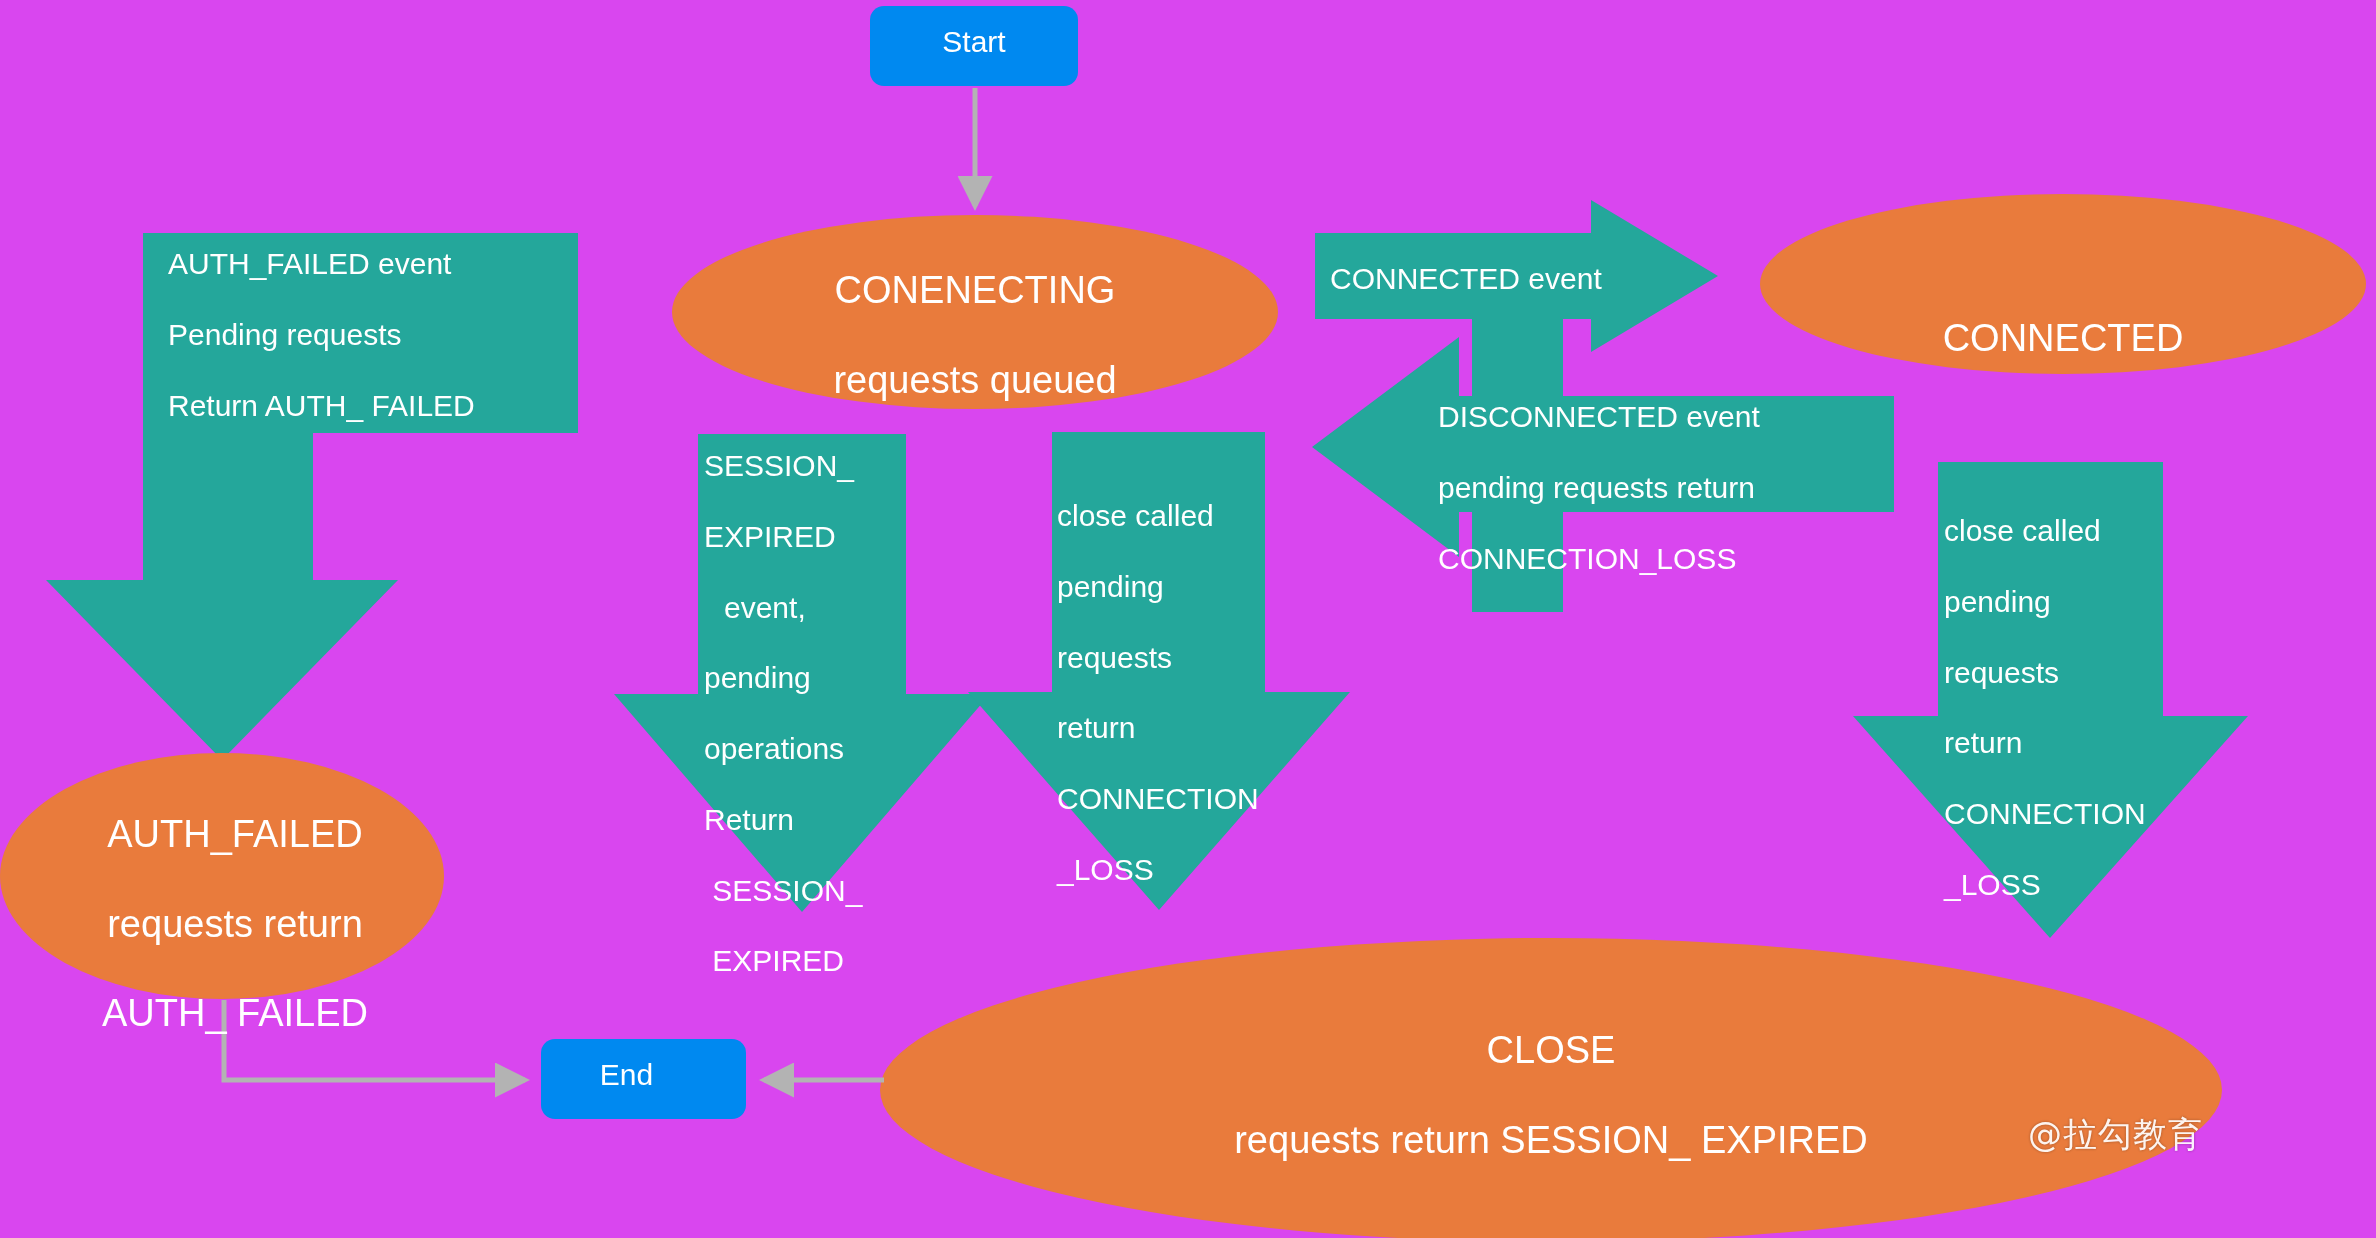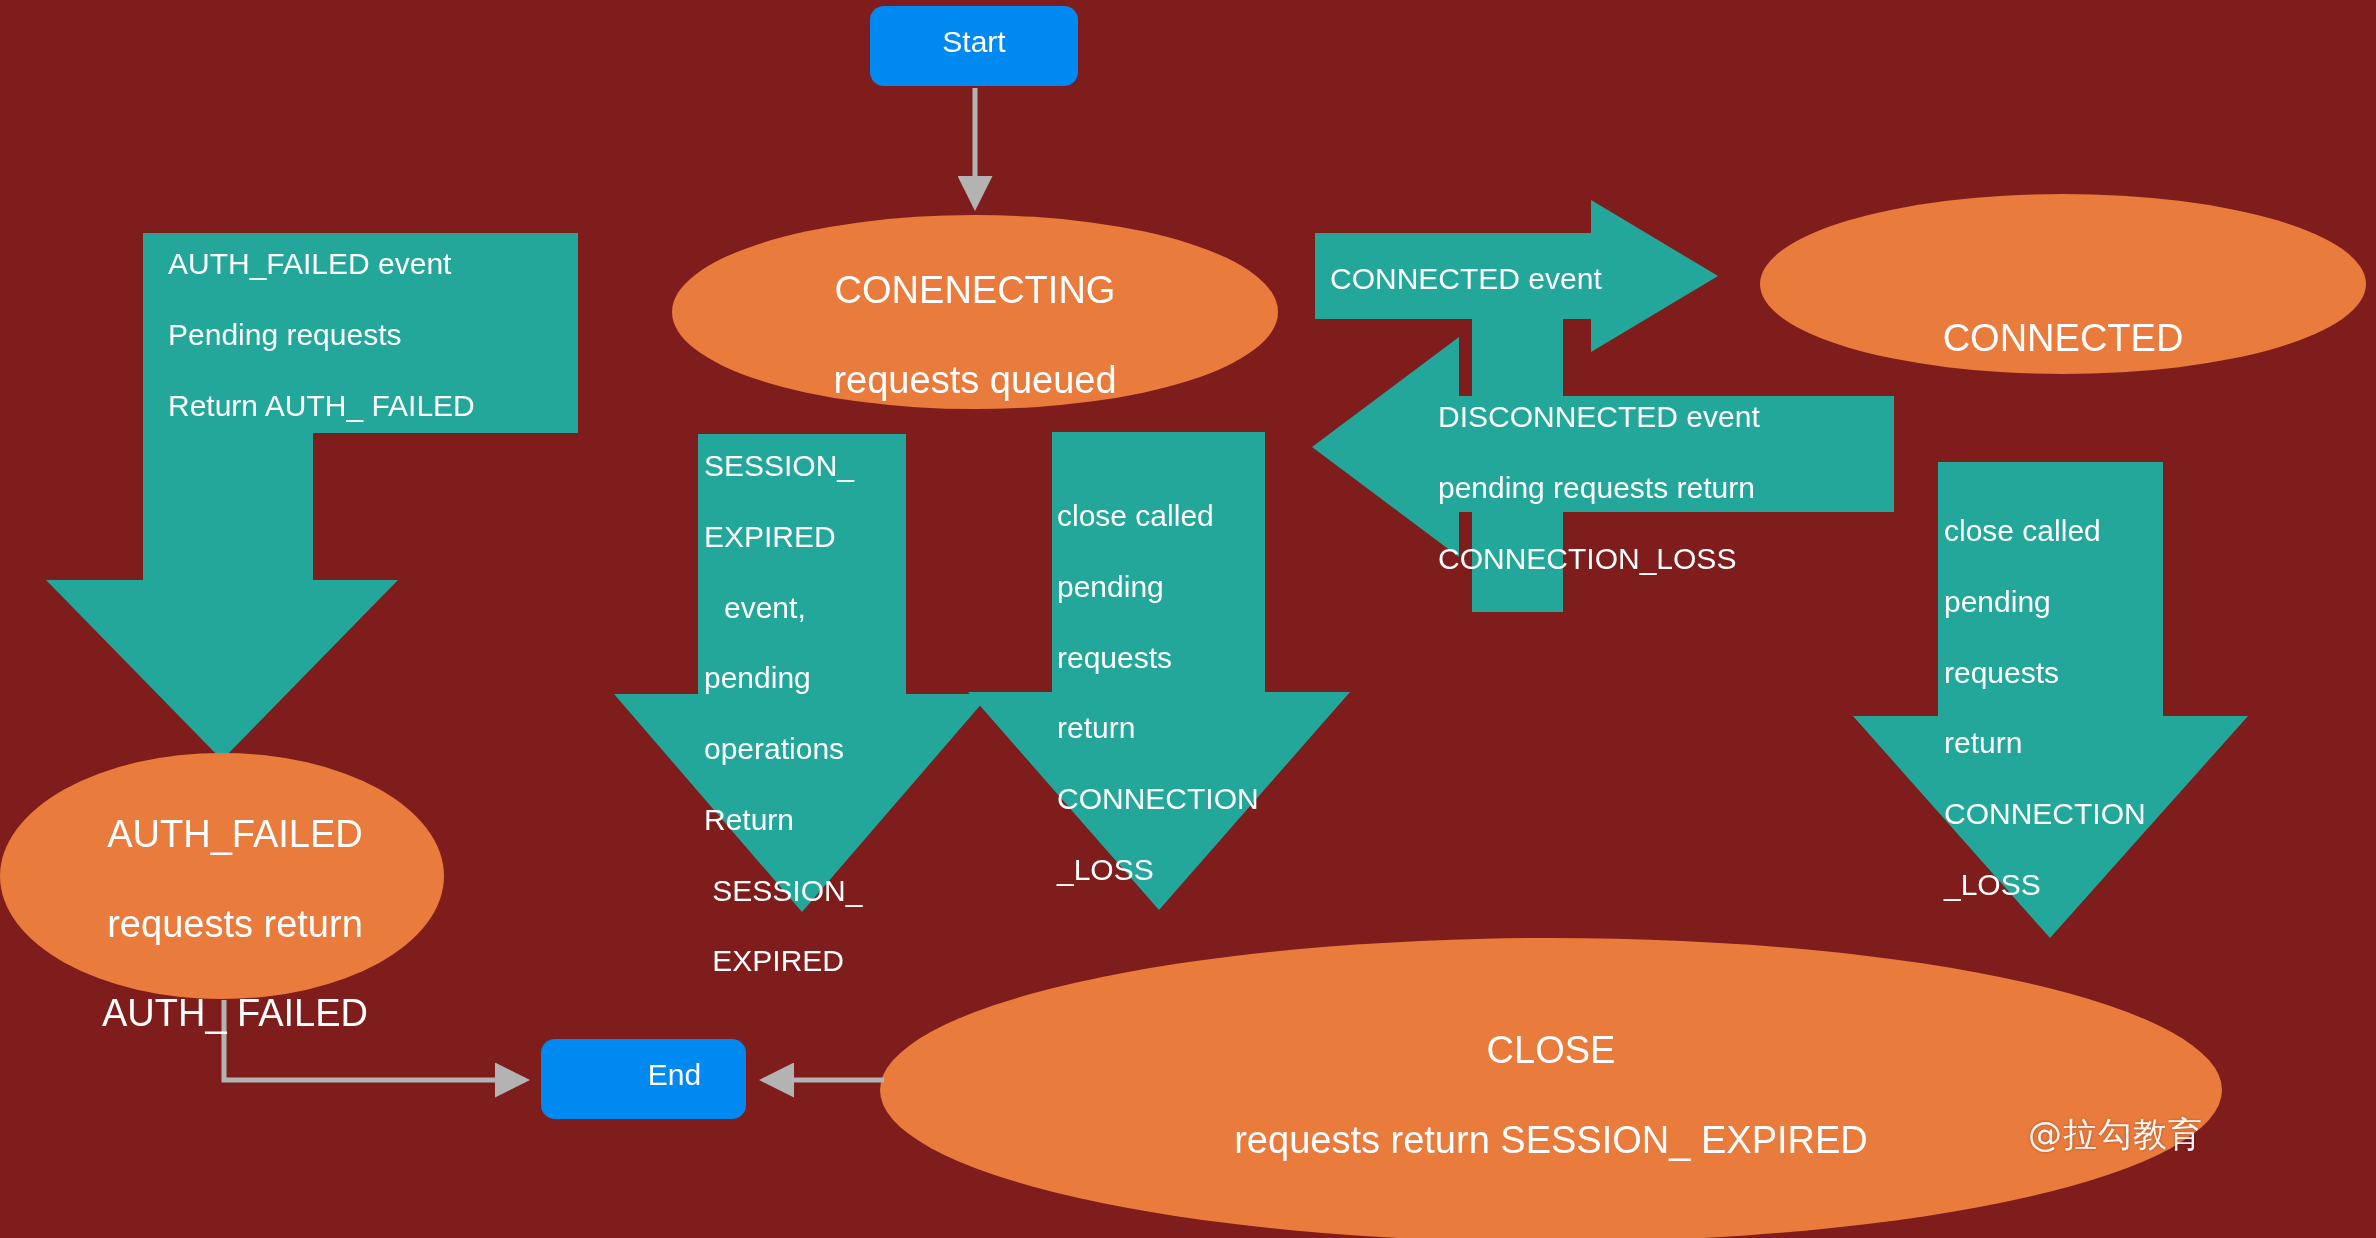--- a/index.html
+++ b/index.html
@@ -50,21 +50,21 @@
     font-size: 34px;
     font-family: "DejaVu Sans", sans-serif;
     letter-spacing: 1px;
     text-shadow: 0 0 3px rgba(0,0,0,.35);
     pointer-events: none;
   }
 </style>
 </head>
 <body style="background: rgb(0, 0, 0);">
 
-<div id="canvas" style="background: #7f1d1d;">
+<div id="canvas" style="background: #d946ef;">
 
   <svg id="shapes" viewBox="0 0 2376 1238" width="2376" height="1238">
 
     <defs>
       <marker id="arrowhead" markerWidth="7" markerHeight="7" refX="6" refY="3.5" orient="auto" markerUnits="strokeWidth">
         <path d="M0,0 L7,3.5 L0,7 z" fill="#b3b3b3"></path>
       </marker>
     </defs>
 
     <path d="M 143 233 L 578 233 L 578 433 L 313 433 L 313 580
@@ -93,21 +93,21 @@
 
     <line x1="975" y1="88" x2="975" y2="206" stroke="#b3b3b3" stroke-width="5" marker-end="url(#arrowhead)"></line>
 
     <path d="M 224 1000 L 224 1080 L 525 1080" fill="none" stroke="#b3b3b3" stroke-width="5" marker-end="url(#arrowhead)"></path>
 
     <line x1="884" y1="1080" x2="764" y2="1080" stroke="#b3b3b3" stroke-width="5" marker-end="url(#arrowhead)"></line>
   </svg>
 
   <div class="lbl ctr node-lbl" style="left: 870px; top: 24px; width: 208px; color: rgb(255, 255, 255);">Start</div>
 
-  <div class="lbl ctr node-lbl" style="left: 541px; top: 1057px; width: 171px; color: rgb(255, 255, 255); margin-left: 48px;">End</div>
+  <div class="lbl ctr node-lbl" style="left: 541px; top: 1057px; width: 171px; color: rgb(255, 255, 255);">End</div>
 
   <div class="lbl ctr state-lbl" style="left: 672px; top: 268px; width: 606px; color: rgb(255, 255, 255);"><span style="display: block;">CONENECTING</span>
 <span style="display: block;">requests queued</span></div>
 
   <div class="lbl ctr state-lbl" style="left: 1760px; top: 268px; width: 606px; color: rgb(255, 255, 255); margin-top: 48px;">CONNECTED</div>
 
   <div class="lbl ctr state-lbl" style="left: 12px; top: 812px; width: 446px; color: rgb(255, 255, 255);"><span style="display: block;">AUTH_FAILED</span>
 <span style="display: block;">requests return</span>
 <span style="display: block;">AUTH_ FAILED</span></div>
 

